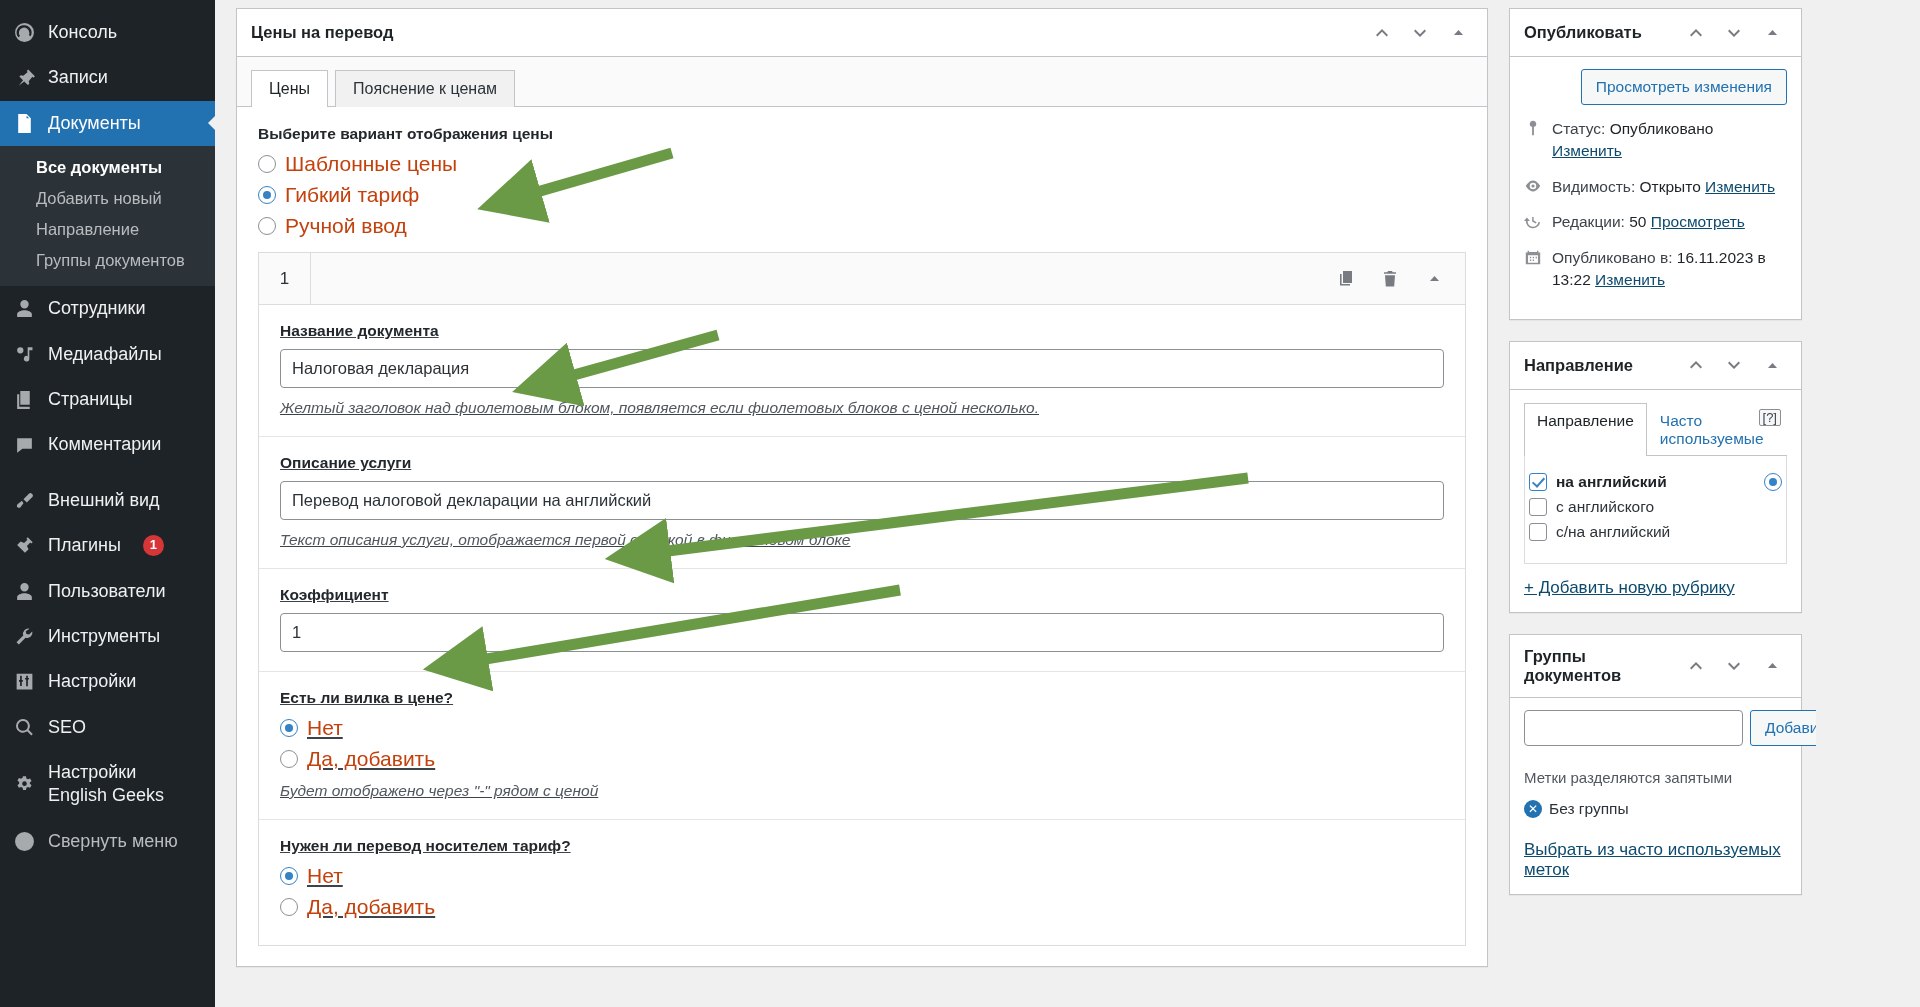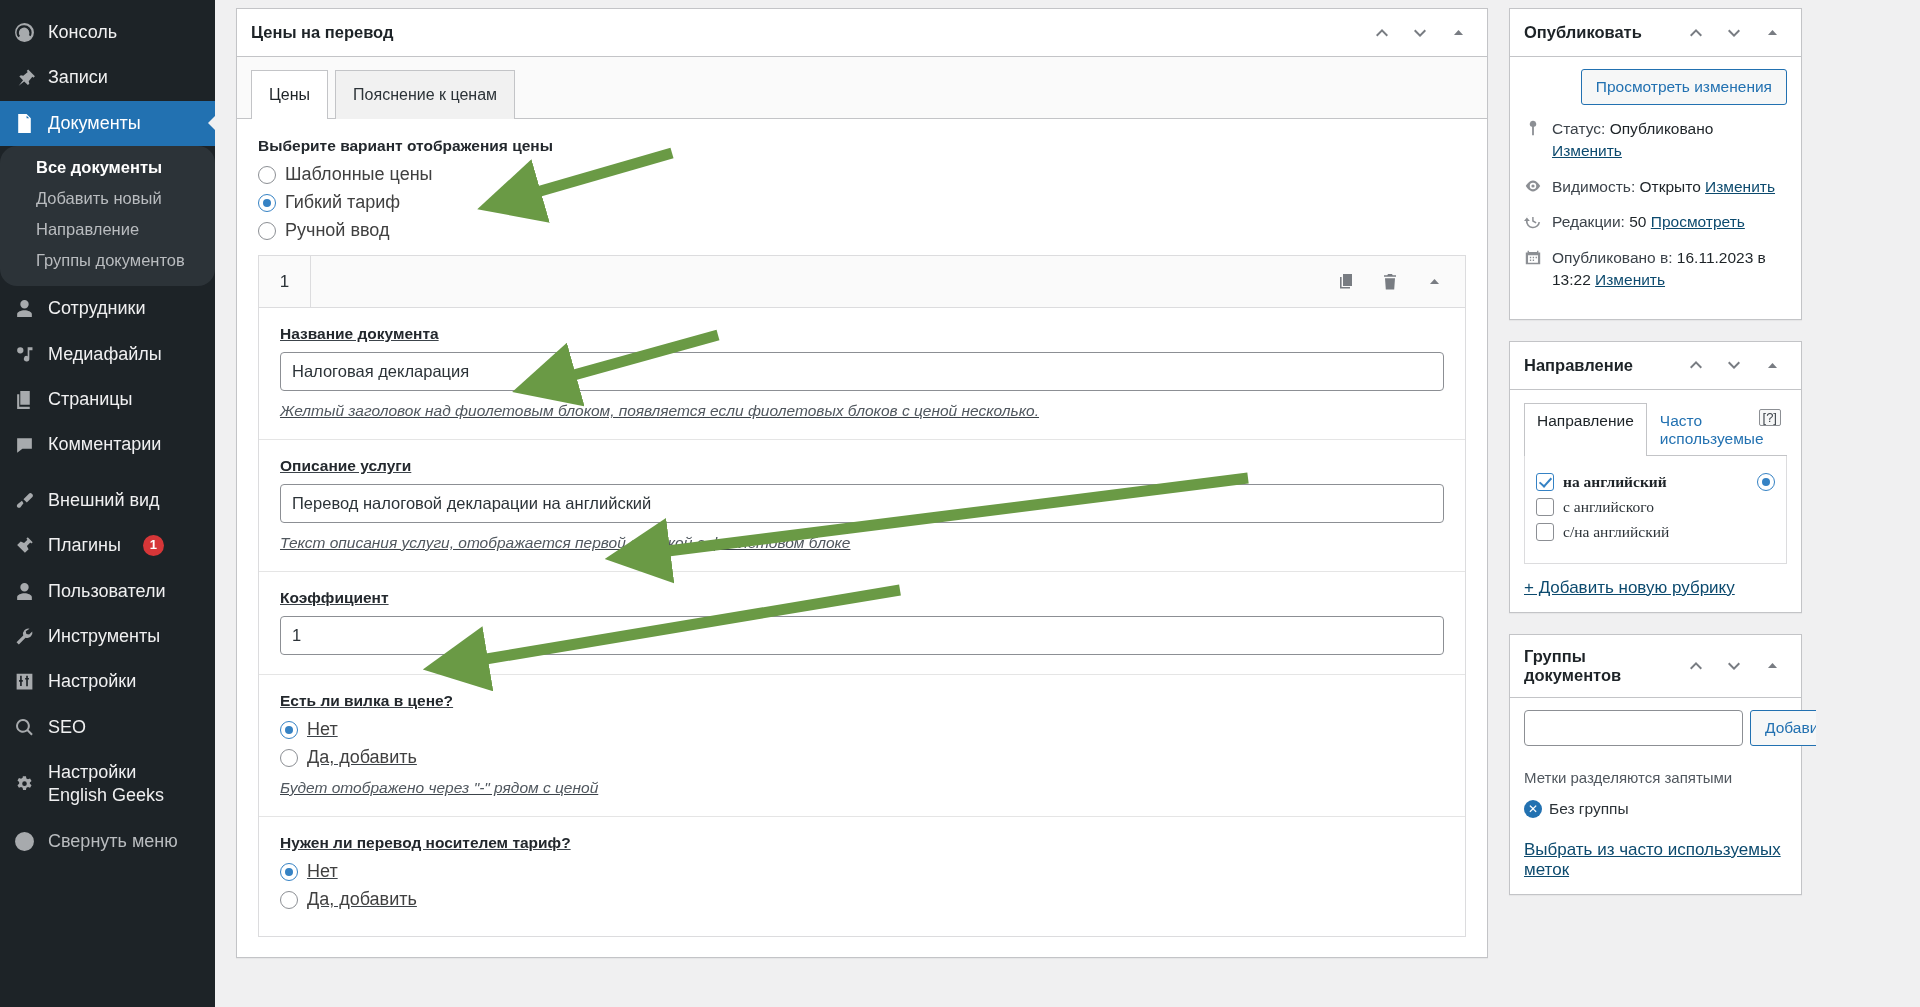--- a/index.html
+++ b/index.html
@@ -43,21 +43,21 @@
   .menu-item .ico svg { width: 21px; height: 21px; fill: currentColor; display:block; }
   .menu-item.current {
     background: #2271b1; color: #fff; font-weight: 400;
   }
   .menu-item.current .ico { color: #fff; }
   .menu-item.current::after {
     content: ""; position: absolute; right: -1px; top: 50%;
     margin-top: -8px;
     border: 8px solid transparent; border-right-color: #f0f0f1;
   }
-  .submenu { background: #2c3338; padding: 6px 0 10px 0; border-radius: 17px; }
+  .submenu { background: #2c3338; padding: 6px 0 10px 0; }
   .submenu .sub {
     padding: 6px 0 6px 36px;
     font-size: 16.5px;
     color: #b9bcbf;
     cursor: pointer;
   }
   .submenu .sub.active { color: #fff; font-weight: bold; }
   .menu-sep { height: 10px; }
   .badge {
     display: inline-flex; align-items: center; justify-content: center;
@@ -111,37 +111,37 @@
   .tabs-bar {
     background: #fafafa;
     border-bottom: 1px solid #c3c4c7;
     padding: 12px 14px 0 14px;
     display: flex; gap: 7px;
   }
   .tab {
     border: 1px solid #c3c4c7;
     border-bottom: none;
     background: #f1f1f1;
-    padding: 15px 17px;
+    padding: 9px 17px;
     font-size: 16px;
     color: #2c3338;
     cursor: pointer;
     position: relative; top: 1px;
   }
   .tab.active { background: #fff; color: #1d2327; }
 
   
   .pad { padding: 18px 21px 20px 21px; }
   .field-label {
     font-weight: bold; font-size: 15.5px; color: #23282d;
     margin-bottom: 9px;
   }
   .radio-row {
     display: flex; align-items: center; gap: 9px;
-    margin: 7px 0; font-size: 18px; color: #404040;
+    margin: 7px 0; font-size: 21px; color: #c2410c;
     cursor: pointer;
   }
   .rad {
     width: 18px; height: 18px; border-radius: 50%;
     border: 1px solid #8c8f94; background: #fff;
     flex: 0 0 18px;
     display: flex; align-items: center; justify-content: center;
   }
   .rad.on { border-color: #3582c4; }
   .rad.on::after {
@@ -240,24 +240,23 @@
     border: 1px solid transparent; border-bottom: none;
     color: #2271b1; cursor: pointer; position: relative; top: 1px;
   }
   .cat-tab.active {
     background: #fff; color: #1d2327;
     border-color: #c3c4c7; border-bottom-color: #fff;
   }
   .cat-box {
     border: 1px solid #dcdcde; border-top: none;
     background: #fff;
-    padding: 10px 11px;
+    padding: 10px 4px;
     height: 108px;
     overflow: hidden;
-    font-family: Liberation Serif, serif;
   }
   .cat-row {
     display: flex; align-items: center;
     gap: 9px; margin: 7px 0; font-size: 15.5px; color: #2c3338;
     cursor: pointer;
   }
   .cat-row .spacer { flex: 1 1 auto; }
   .cat-row.checked span.cat-label { font-weight: bold; color: #1d2327; }
   .tagbox-row { display: flex; gap: 7px; }
   .tag-input { flex: 1 1 auto; border: 1px solid #8c8f94; border-radius: 4px; padding: 8px 9px; font-family: inherit; font-size: 15px; outline: none; }

